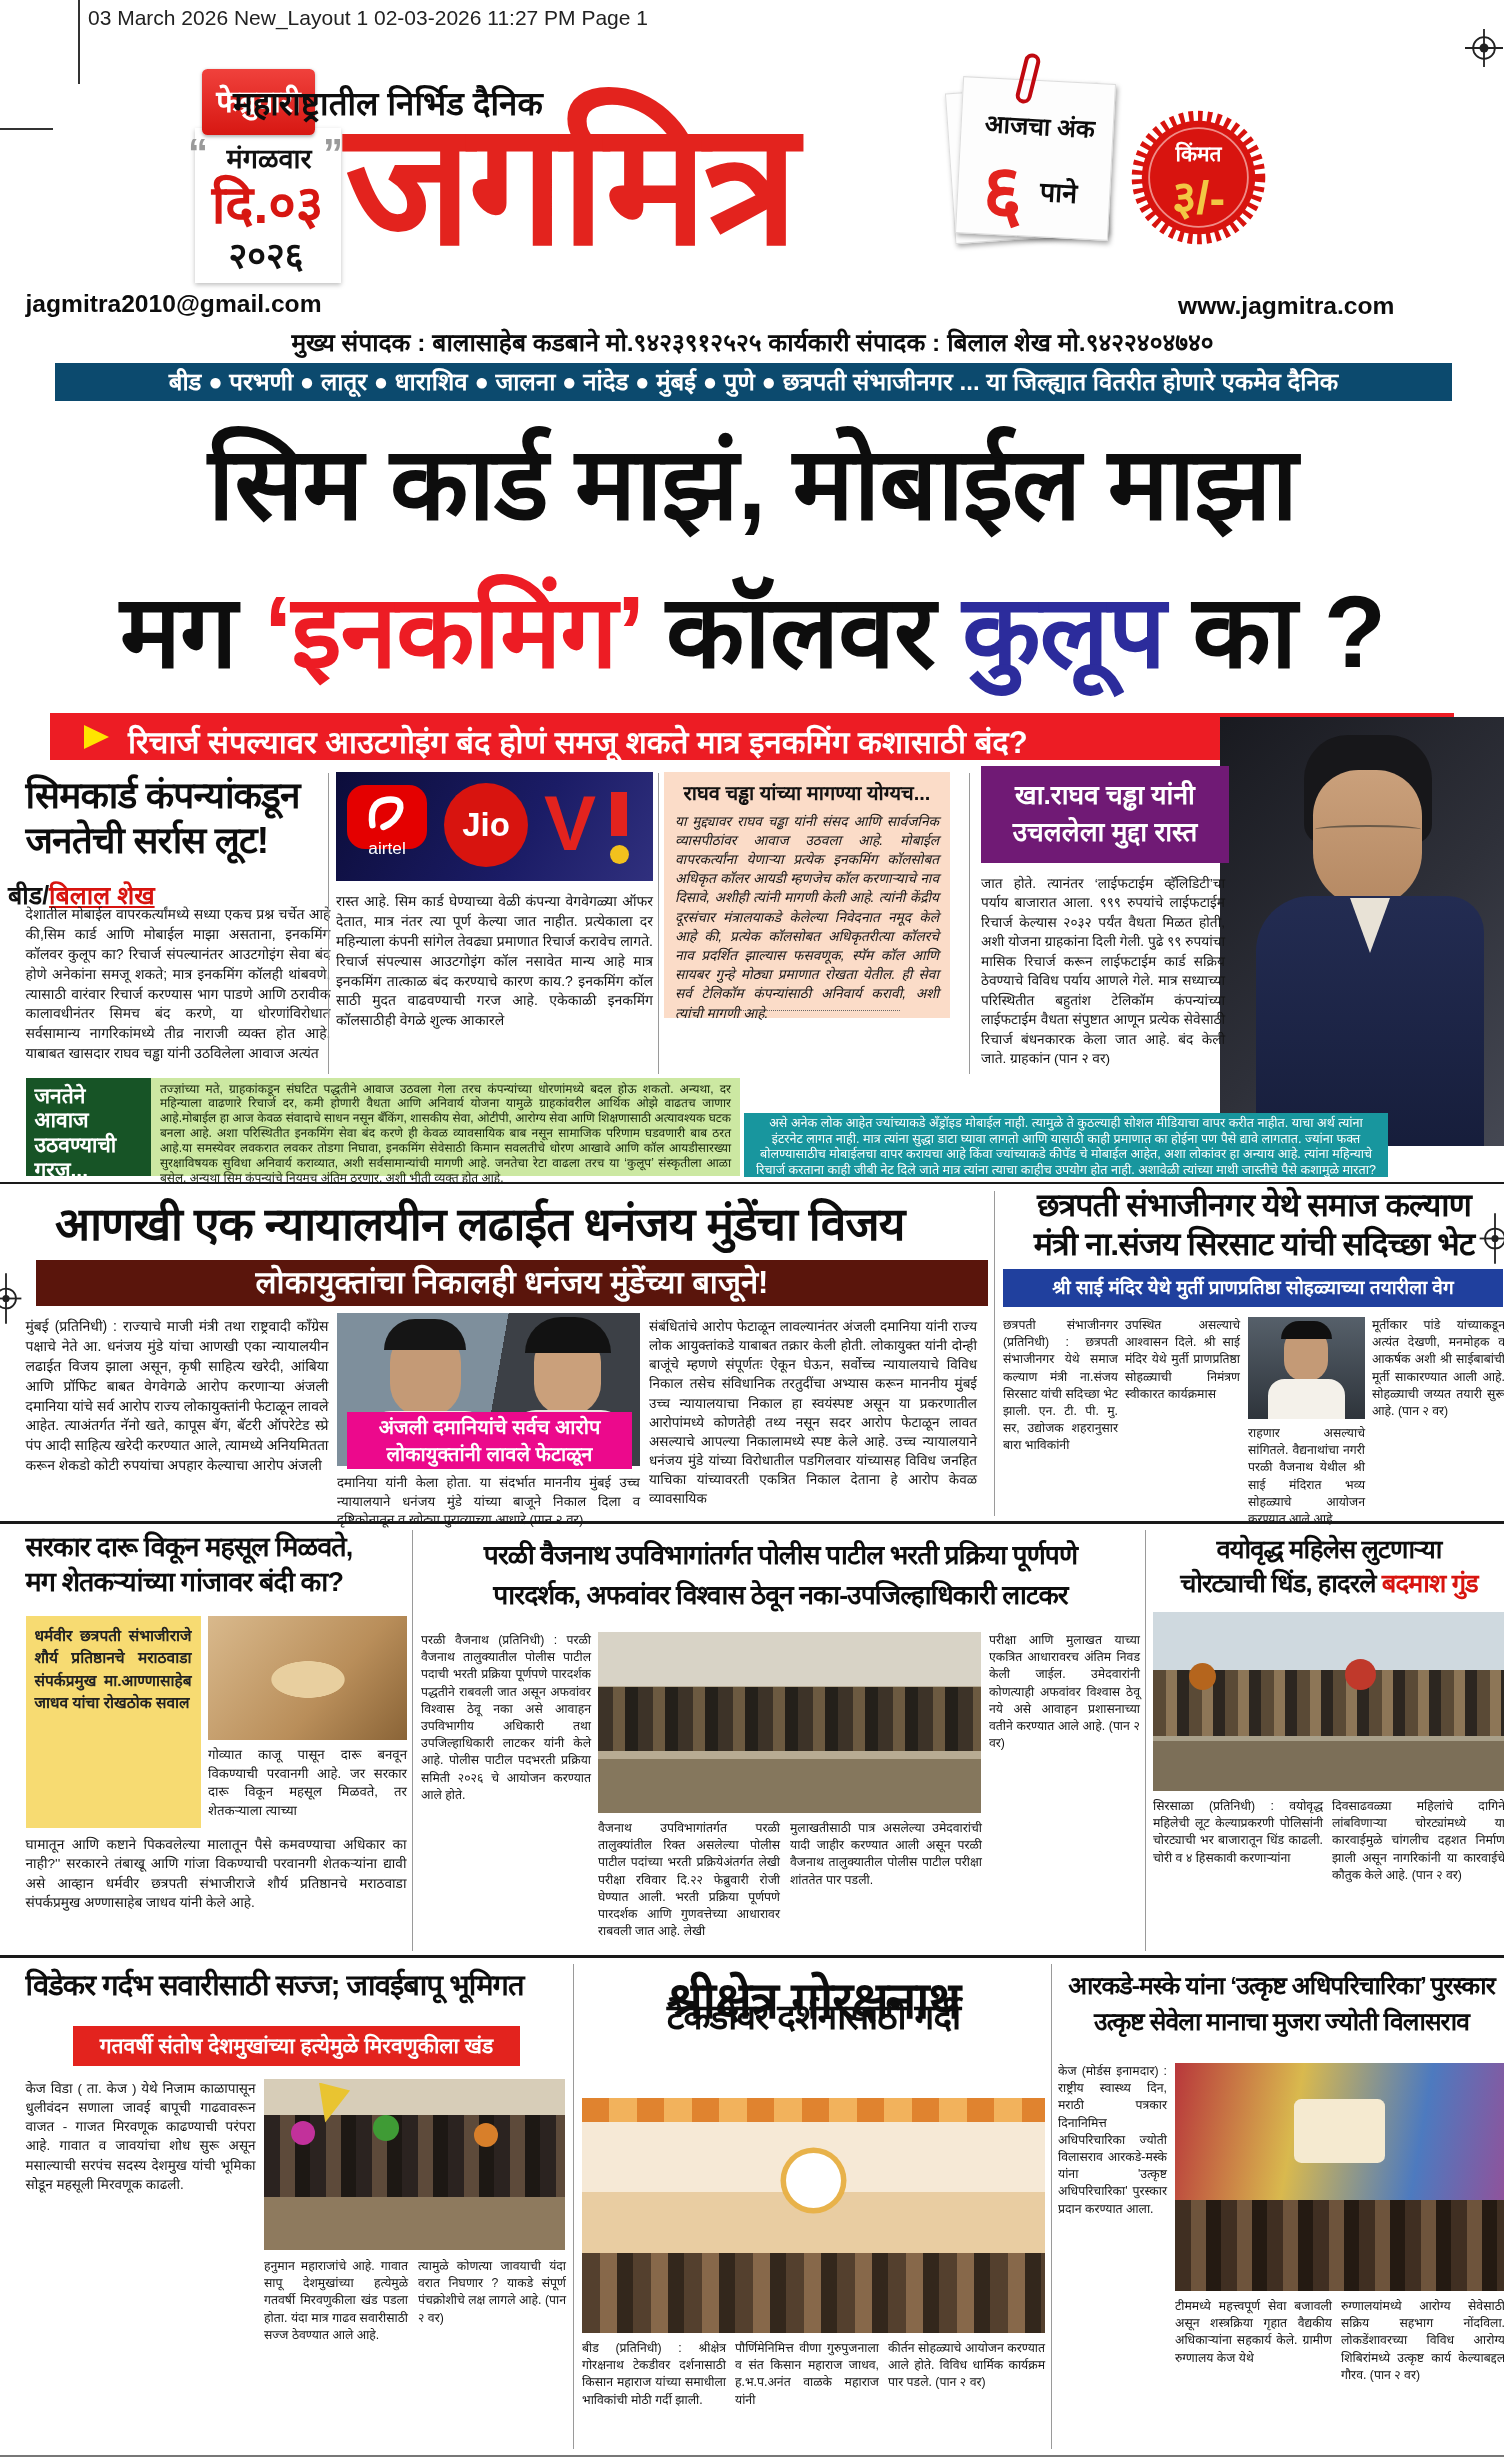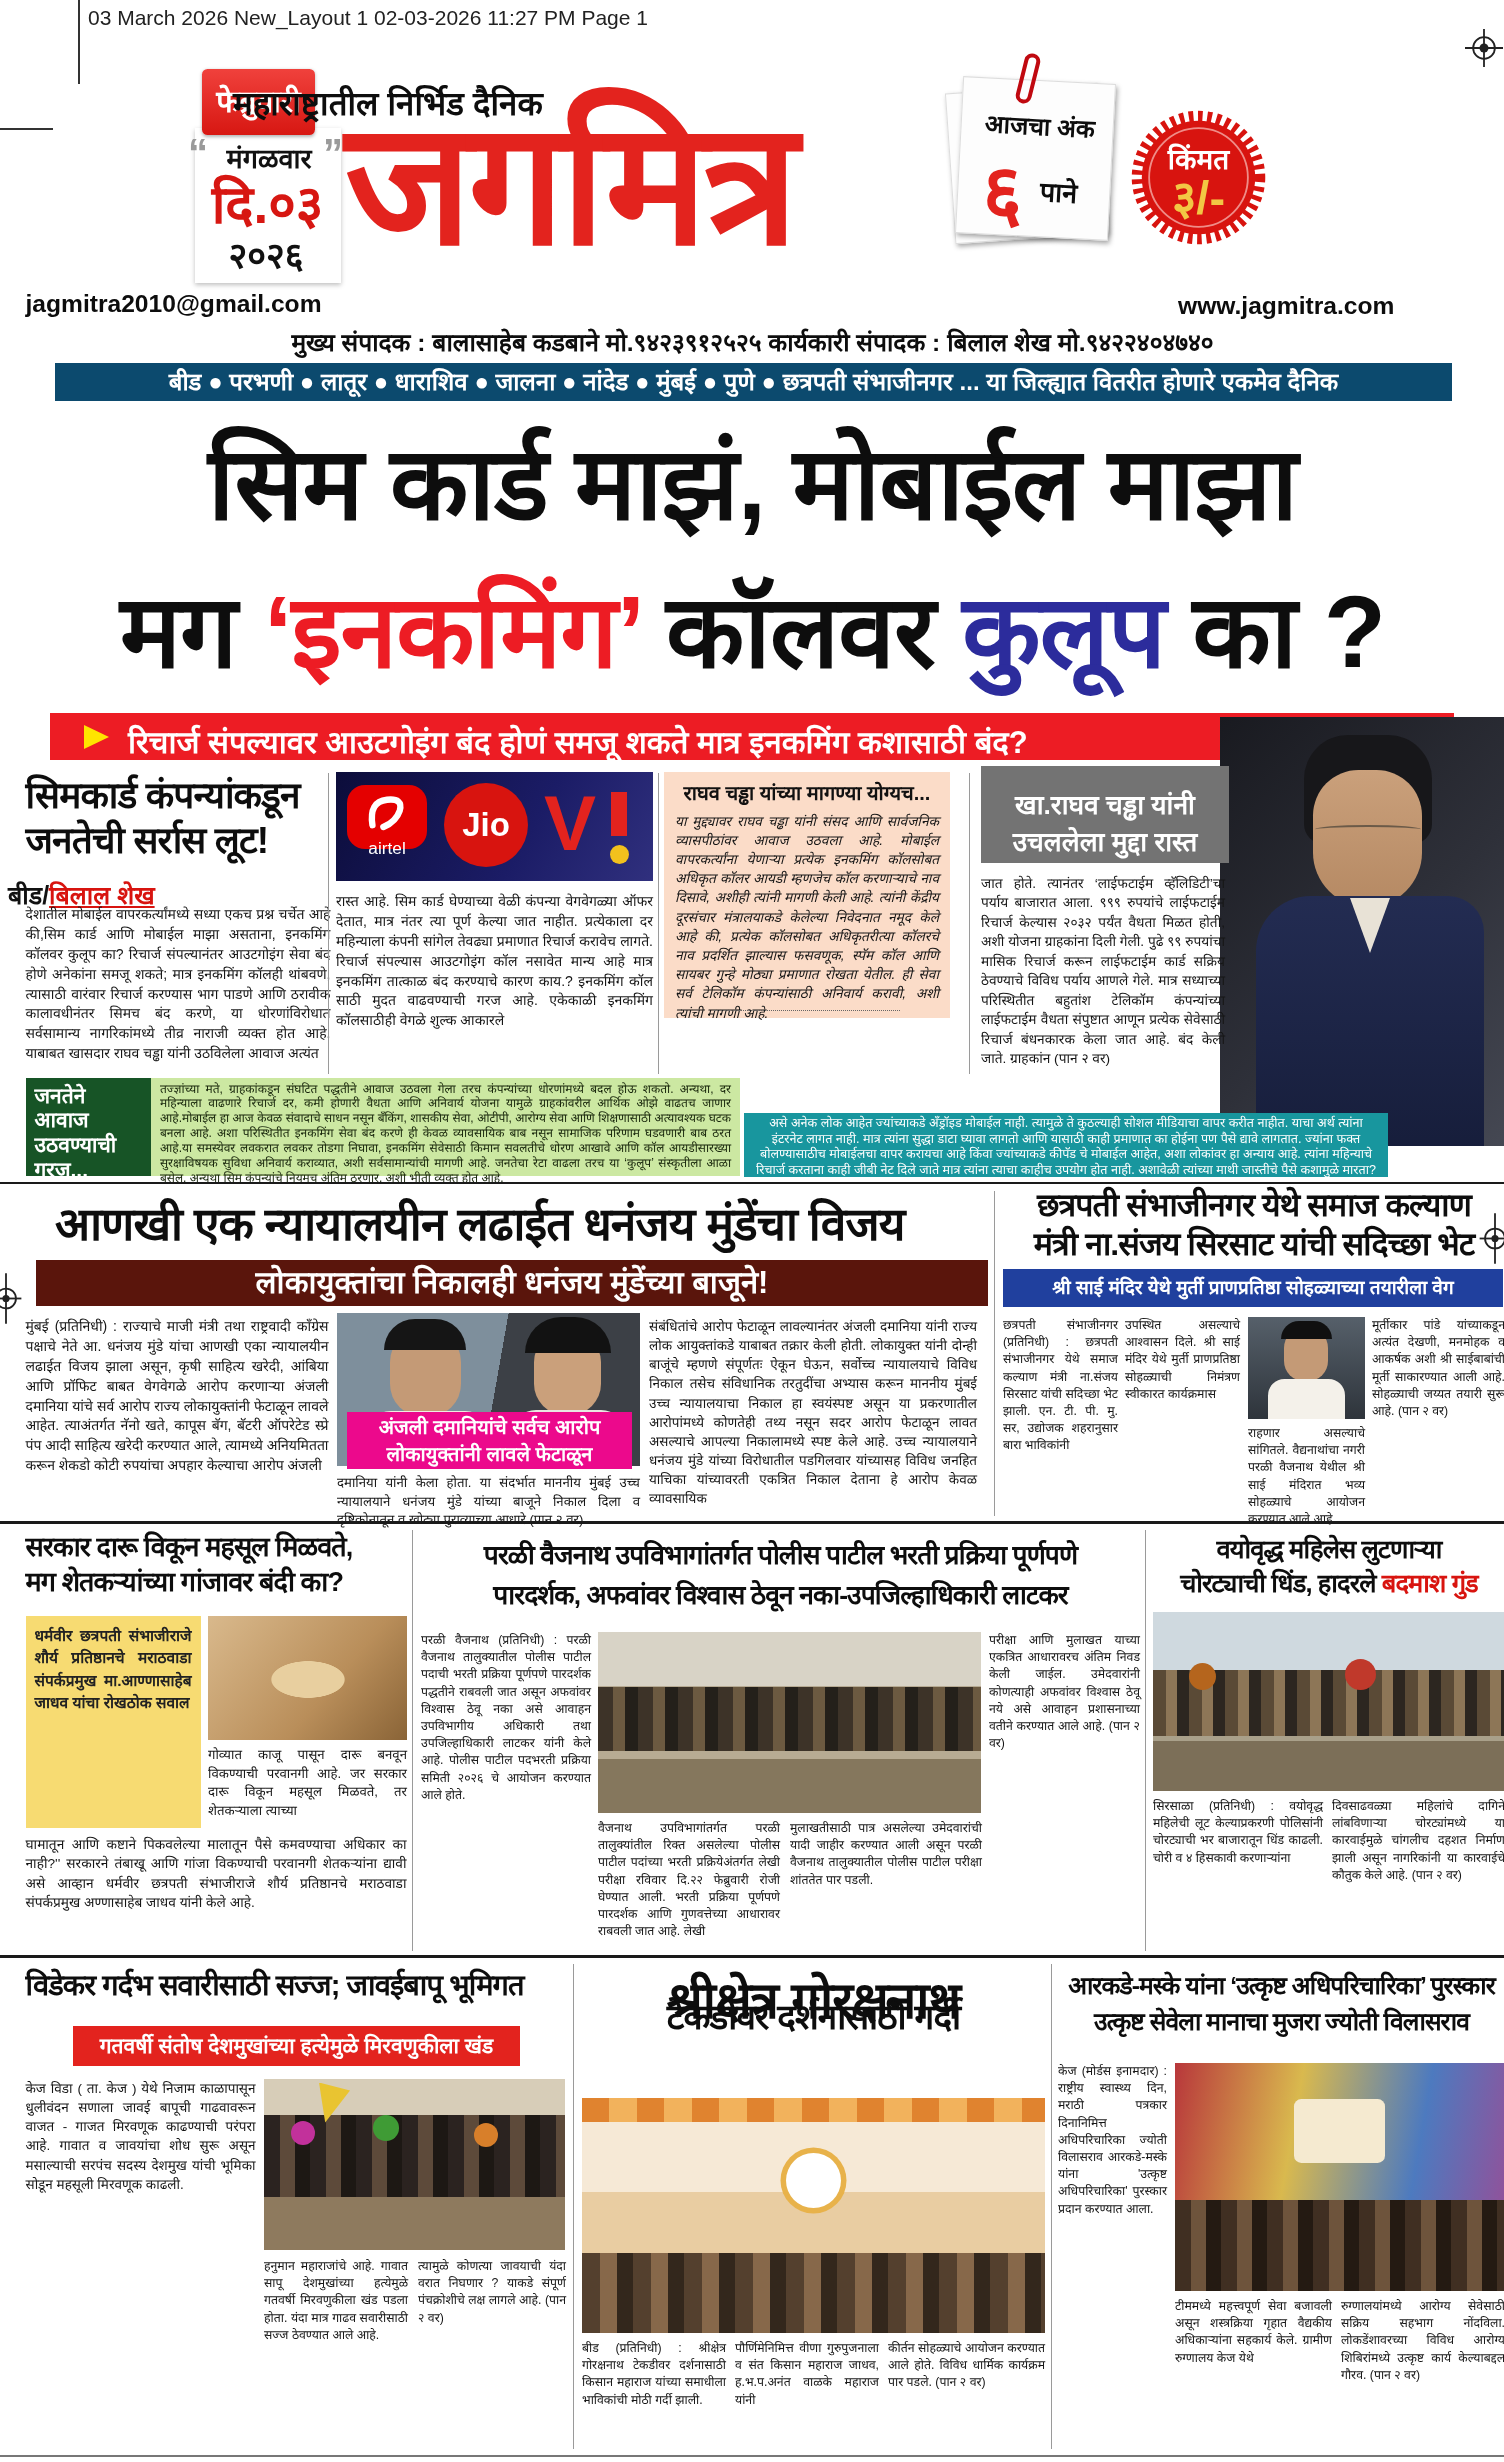--- a/index.html
+++ b/index.html
@@ -64,21 +64,21 @@
   <div class="abs" style="left:1020px;top:53px;width:16.4px;height:51px;border:4.6px solid #c00910;border-radius:9px;transform:rotate(14deg)"></div>
   <div class="abs c b" style="left:967px;top:109px;width:146px;font-size:24.6px;color:#0d0d0d;transform:rotate(3deg)">आजचा अंक</div>
   <div class="abs b" style="left:983px;top:137px;font-size:77px;color:#e3231e;transform:rotate(3deg)">६</div>
   <div class="abs b" style="left:1040px;top:173px;font-size:27px;color:#0d0d0d;transform:rotate(3deg)">पाने</div>
 
   <svg class="abs" style="left:1129px;top:108px" width="139" height="139" viewBox="0 0 152 152">
     <circle cx="76" cy="76" r="62" fill="#d8140f"></circle>
     <circle cx="76" cy="76" r="66" fill="none" stroke="#d8140f" stroke-width="14" stroke-dasharray="5 5"></circle>
     <circle cx="76" cy="76" r="54" fill="none" stroke="#ef8d88" stroke-width="2"></circle>
   </svg>
-  <div class="abs c b w" style="left:1142px;top:139px;width:113px;font-size:28px">किंमत</div>
+  <div class="abs c b w" style="left:1142px;top:139px;width:113px;font-size:21px">किंमत</div>
   <div class="abs c b" style="left:1142px;top:164px;width:113px;font-size:47px;color:#f2c744">३/-</div>
 
   <div class="abs b" style="left:25.5px;top:290px;font-size:24.6px;color:#0d0d0d">jagmitra2010@gmail.com</div>
   <div class="abs b" style="left:1178px;top:292px;font-size:24.6px;color:#0d0d0d">www.jagmitra.com</div>
   <div class="abs c b" style="left:146px;top:325px;width:1213px;font-size:24.6px;color:#0d0d0d">मुख्य संपादक : बालासाहेब कडबाने मो.९४२३९१२५२५     कार्यकारी संपादक : बिलाल शेख मो.९४२२४०४७४०</div>
 
   <div class="abs c b w" style="left:55px;top:363px;width:1397px;height:38px;background:#0c4a6e;font-size:24px;line-height:38px">बीड ● परभणी ● लातूर ● धाराशिव ● जालना ● नांदेड ● मुंबई ● पुणे ● छत्रपती संभाजीनगर ... या जिल्ह्यात वितरीत होणारे एकमेव दैनिक</div>
 
   <div class="abs c hl" style="left:0;top:410px;width:1505px;font-size:102px">सिम कार्ड माझं, मोबाईल माझा</div>
   <div class="abs c hl" style="left:0;top:558px;width:1505px;font-size:102px">
@@ -117,21 +117,21 @@
     <div class="dotline abs" style="left:50px;bottom:7.3px;width:186px"></div>
   </div>
 
   <div class="abs ph" style="left:1220px;top:717px;width:285px;height:429px;background:linear-gradient(135deg,#191a20,#2e3039 55%,#454853)">
     <div class="abs" style="left:84px;top:18px;width:128px;height:109px;background:#17171a;border-radius:44px 44px 20px 20px"></div>
     <div class="abs" style="left:93px;top:53px;width:109px;height:137px;background:linear-gradient(#caa07b,#b58963);border-radius:46px 46px 55px 55px"></div>
     <div class="abs" style="left:95px;top:108px;width:106px;height:9px;border-top:2.7px solid #6b5a48;border-radius:50%"></div>
     <div class="abs" style="left:36px;top:179px;width:228px;height:264px;background:linear-gradient(#232c52,#161d3a);border-radius:55px 36px 0 0"></div>
     <div class="abs" style="left:130px;top:181px;width:40px;height:55px;background:#e8e2d6;clip-path:polygon(0 0,100% 0,50% 100%)"></div>
   </div>
-  <div class="abs c b w" style="left:981px;top:766px;width:248px;height:97px;background:#737373;font-size:26.4px;line-height:1.4;padding-top:21px">खा.राघव चड्ढा यांनी उचललेला मुद्दा रास्त</div>
+  <div class="abs c b w" style="left:981px;top:766px;width:248px;height:97px;background:#701a75;font-size:26.4px;line-height:1.4;padding-top:11px">खा.राघव चड्ढा यांनी उचललेला मुद्दा रास्त</div>
   <div class="abs bodytxt" style="left:981px;top:874px;width:244px;height:199px;font-size:13.7px">जात होते. त्यानंतर ‘लाईफटाईम व्हॅलिडिटी’चा पर्याय बाजारात आला. ९९९ रुपयांचे लाईफटाईम रिचार्ज केल्यास २०३२ पर्यंत वैधता मिळत होती, अशी योजना ग्राहकांना दिली गेली. पुढे ९९ रुपयांचा मासिक रिचार्ज करून लाईफटाईम कार्ड सक्रिय ठेवण्याचे विविध पर्याय आणले गेले. मात्र सध्याच्या परिस्थितीत बहुतांश टेलिकॉम कंपन्यांच्या लाईफटाईम वैधता संपुष्टात आणून प्रत्येक सेवेसाठी रिचार्ज बंधनकारक केला जात आहे. बंद केली जाते. ग्राहकांन (पान २ वर)</div>
 
   <div class="vrule abs" style="left:328px;top:773px;height:301px"></div>
   <div class="vrule abs" style="left:658px;top:773px;height:301px"></div>
   <div class="vrule abs" style="left:969px;top:773px;height:301px"></div>
 
   <div class="abs w b" style="left:25.5px;top:1078px;width:126px;height:98px;background:#175426;font-size:21px;line-height:1.18;padding:5.5px 9px">जनतेने आवाज उठवण्याची गरज...</div>
   <div class="abs" style="left:151px;top:1078px;width:589px;height:98px;background:#cce8a2;padding:3.6px 9px;font-size:12px;line-height:1.24;text-align:justify;color:#17250a">तज्ज्ञांच्या मते, ग्राहकांकडून संघटित पद्धतीने आवाज उठवला गेला तरच कंपन्यांच्या धोरणांमध्ये बदल होऊ शकतो. अन्यथा, दर महिन्याला वाढणारे रिचार्ज दर, कमी होणारी वैधता आणि अनिवार्य योजना यामुळे ग्राहकांवरील आर्थिक ओझे वाढतच जाणार आहे.मोबाईल हा आज केवळ संवादाचे साधन नसून बँकिंग, शासकीय सेवा, ओटीपी, आरोग्य सेवा आणि शिक्षणासाठी अत्यावश्यक घटक बनला आहे. अशा परिस्थितीत इनकमिंग सेवा बंद करणे ही केवळ व्यावसायिक बाब नसून सामाजिक परिणाम घडवणारी बाब ठरत आहे.या समस्येवर लवकरात लवकर तोडगा निघावा, इनकमिंग सेवेसाठी किमान सवलतीचे धोरण आखावे आणि कॉल आयडीसारख्या सुरक्षाविषयक सुविधा अनिवार्य कराव्यात, अशी सर्वसामान्यांची मागणी आहे. जनतेचा रेटा वाढला तरच या ‘कुलूप’ संस्कृतीला आळा बसेल, अन्यथा सिम कंपन्यांचे नियमच अंतिम ठरणार, अशी भीती व्यक्त होत आहे.</div>
   <div class="abs c w" style="left:744px;top:1113px;width:644px;height:64px;background:#18969e;font-size:12.6px;line-height:1.26;padding:2.7px 9px">असे अनेक लोक आहेत ज्यांच्याकडे अँड्रॉइड मोबाईल नाही. त्यामुळे ते कुठल्याही सोशल मीडियाचा वापर करीत नाहीत. याचा अर्थ त्यांना इंटरनेट लागत नाही. मात्र त्यांना सुद्धा डाटा घ्यावा लागतो आणि यासाठी काही प्रमाणात का होईना पण पैसे द्यावे लागतात. ज्यांना फक्त बोलण्यासाठीच मोबाईलचा वापर करायचा आहे किंवा ज्यांच्याकडे कीपॅड चे मोबाईल आहेत, अशा लोकांवर हा अन्याय आहे. त्यांना महिन्याचे रिचार्ज करताना काही जीबी नेट दिले जाते मात्र त्यांना त्याचा काहीच उपयोग होत नाही. अशावेळी त्यांच्या माथी जास्तीचे पैसे कशामुळे मारता?  असा प्रश्न उपस्थित होतो.</div>
 

